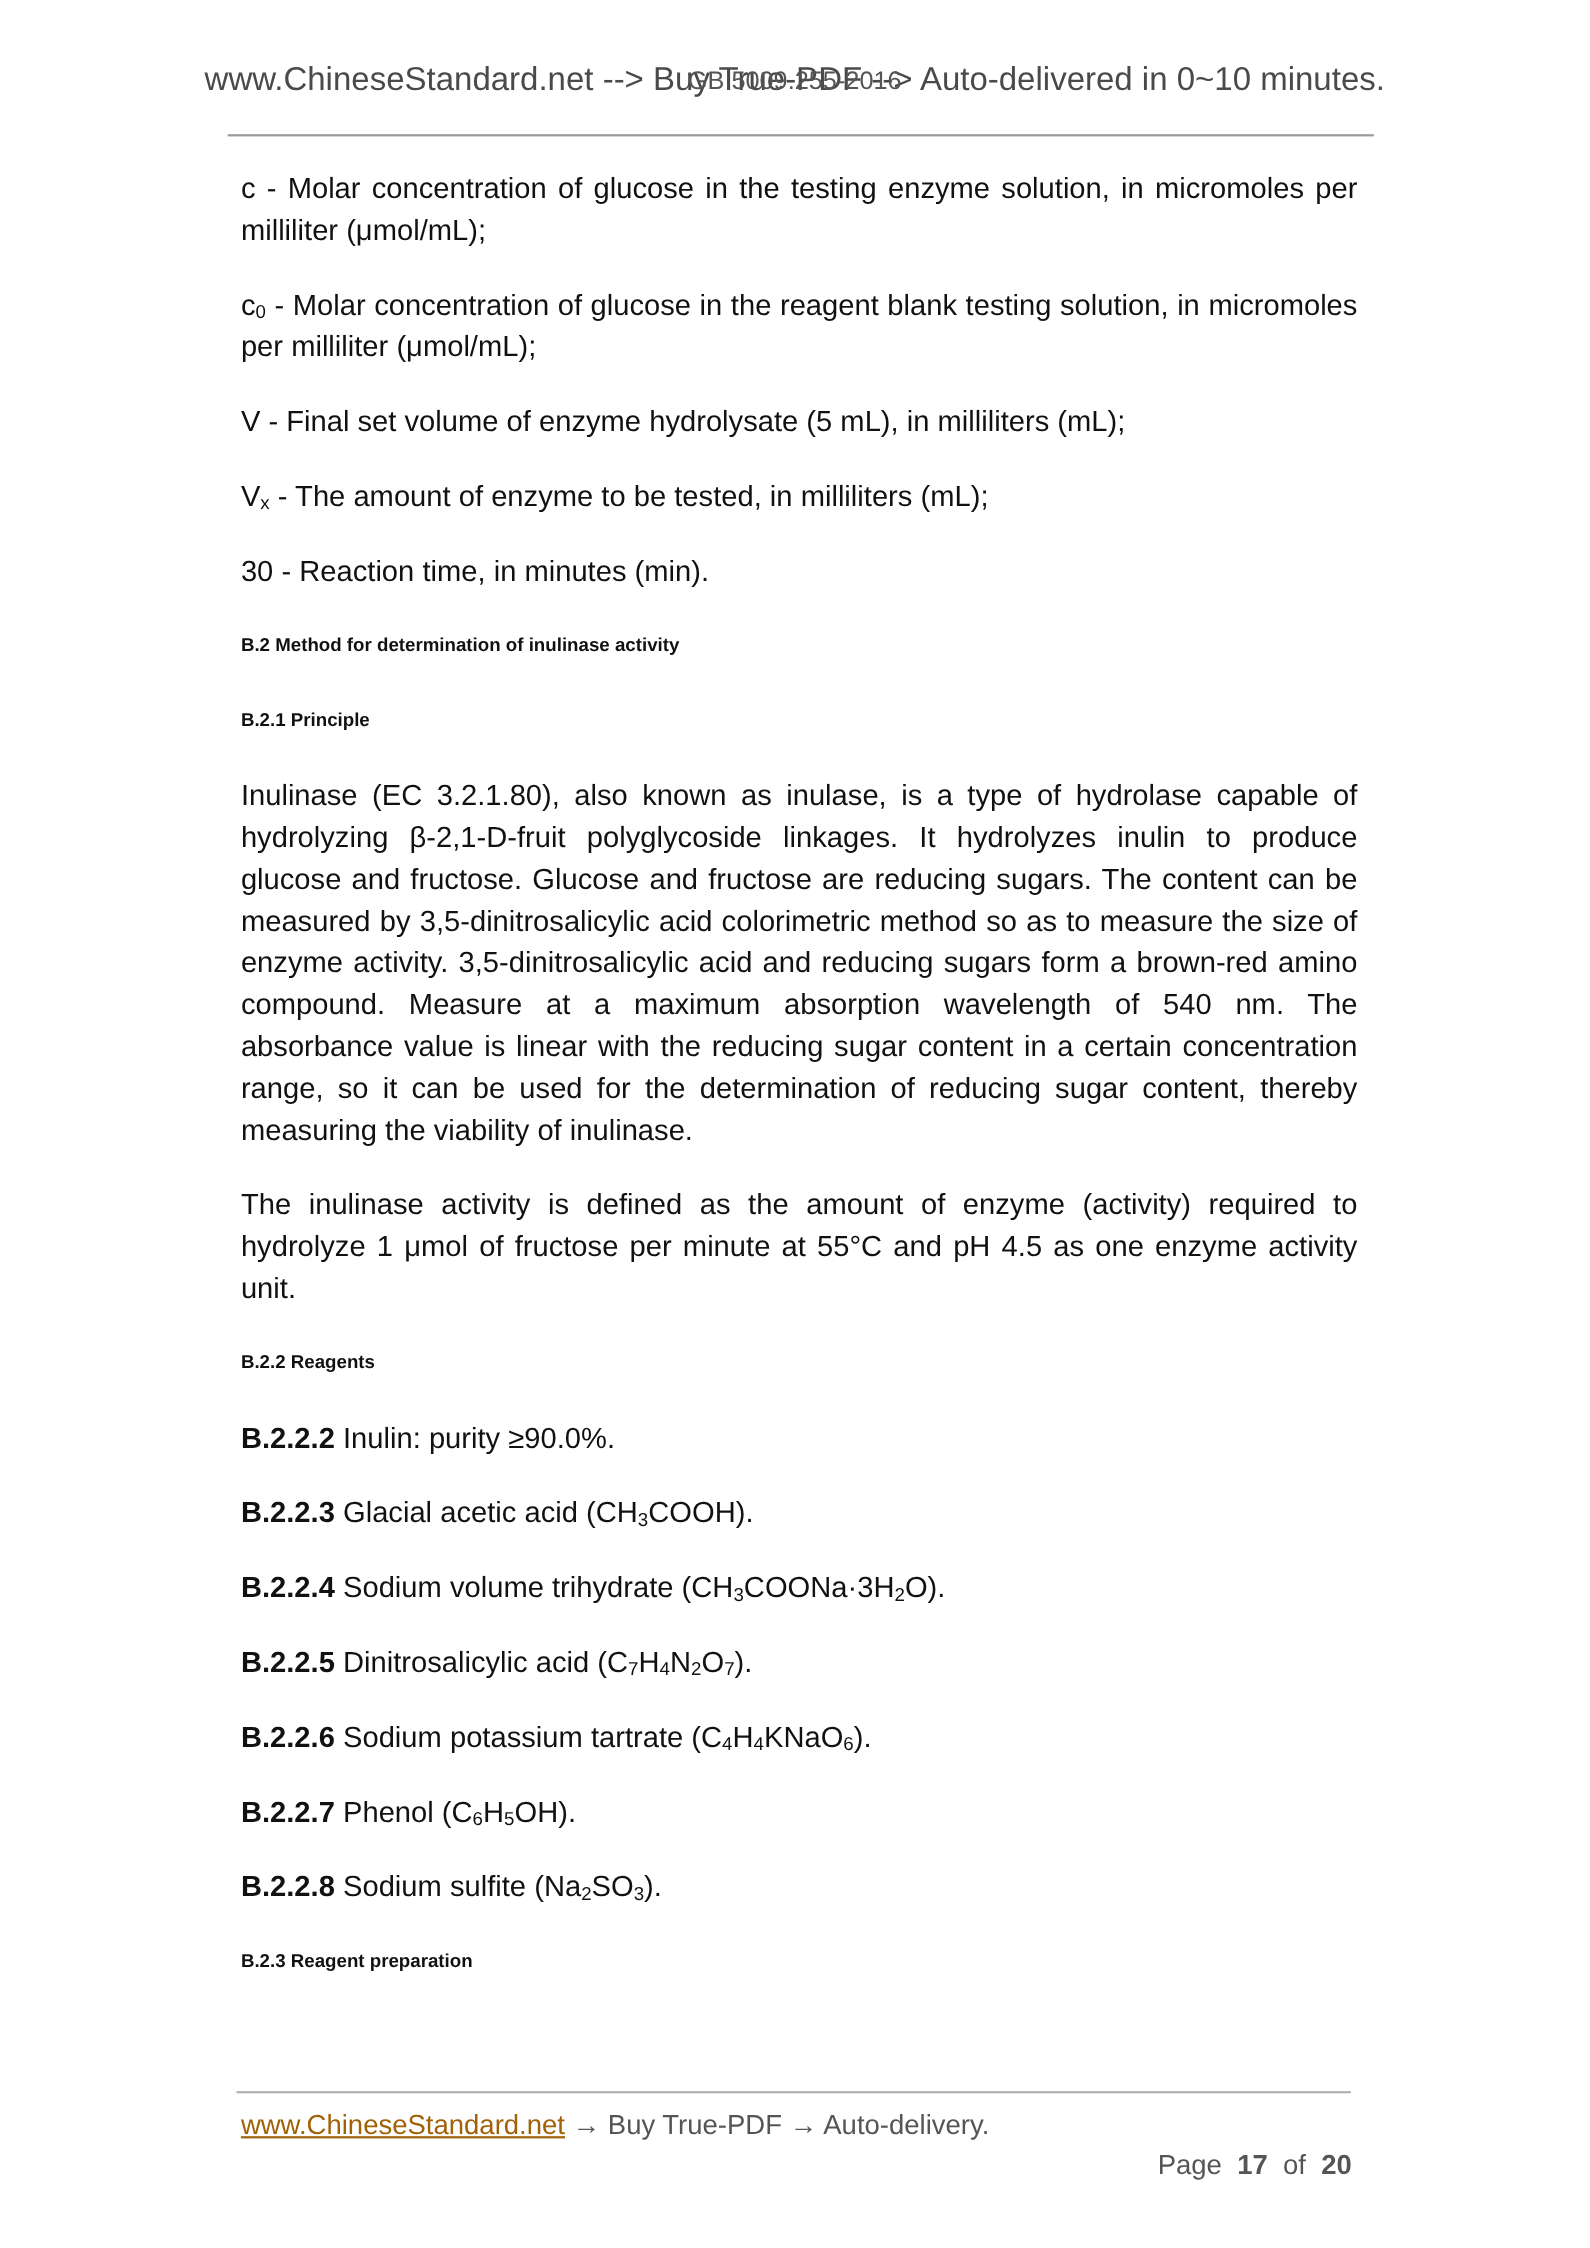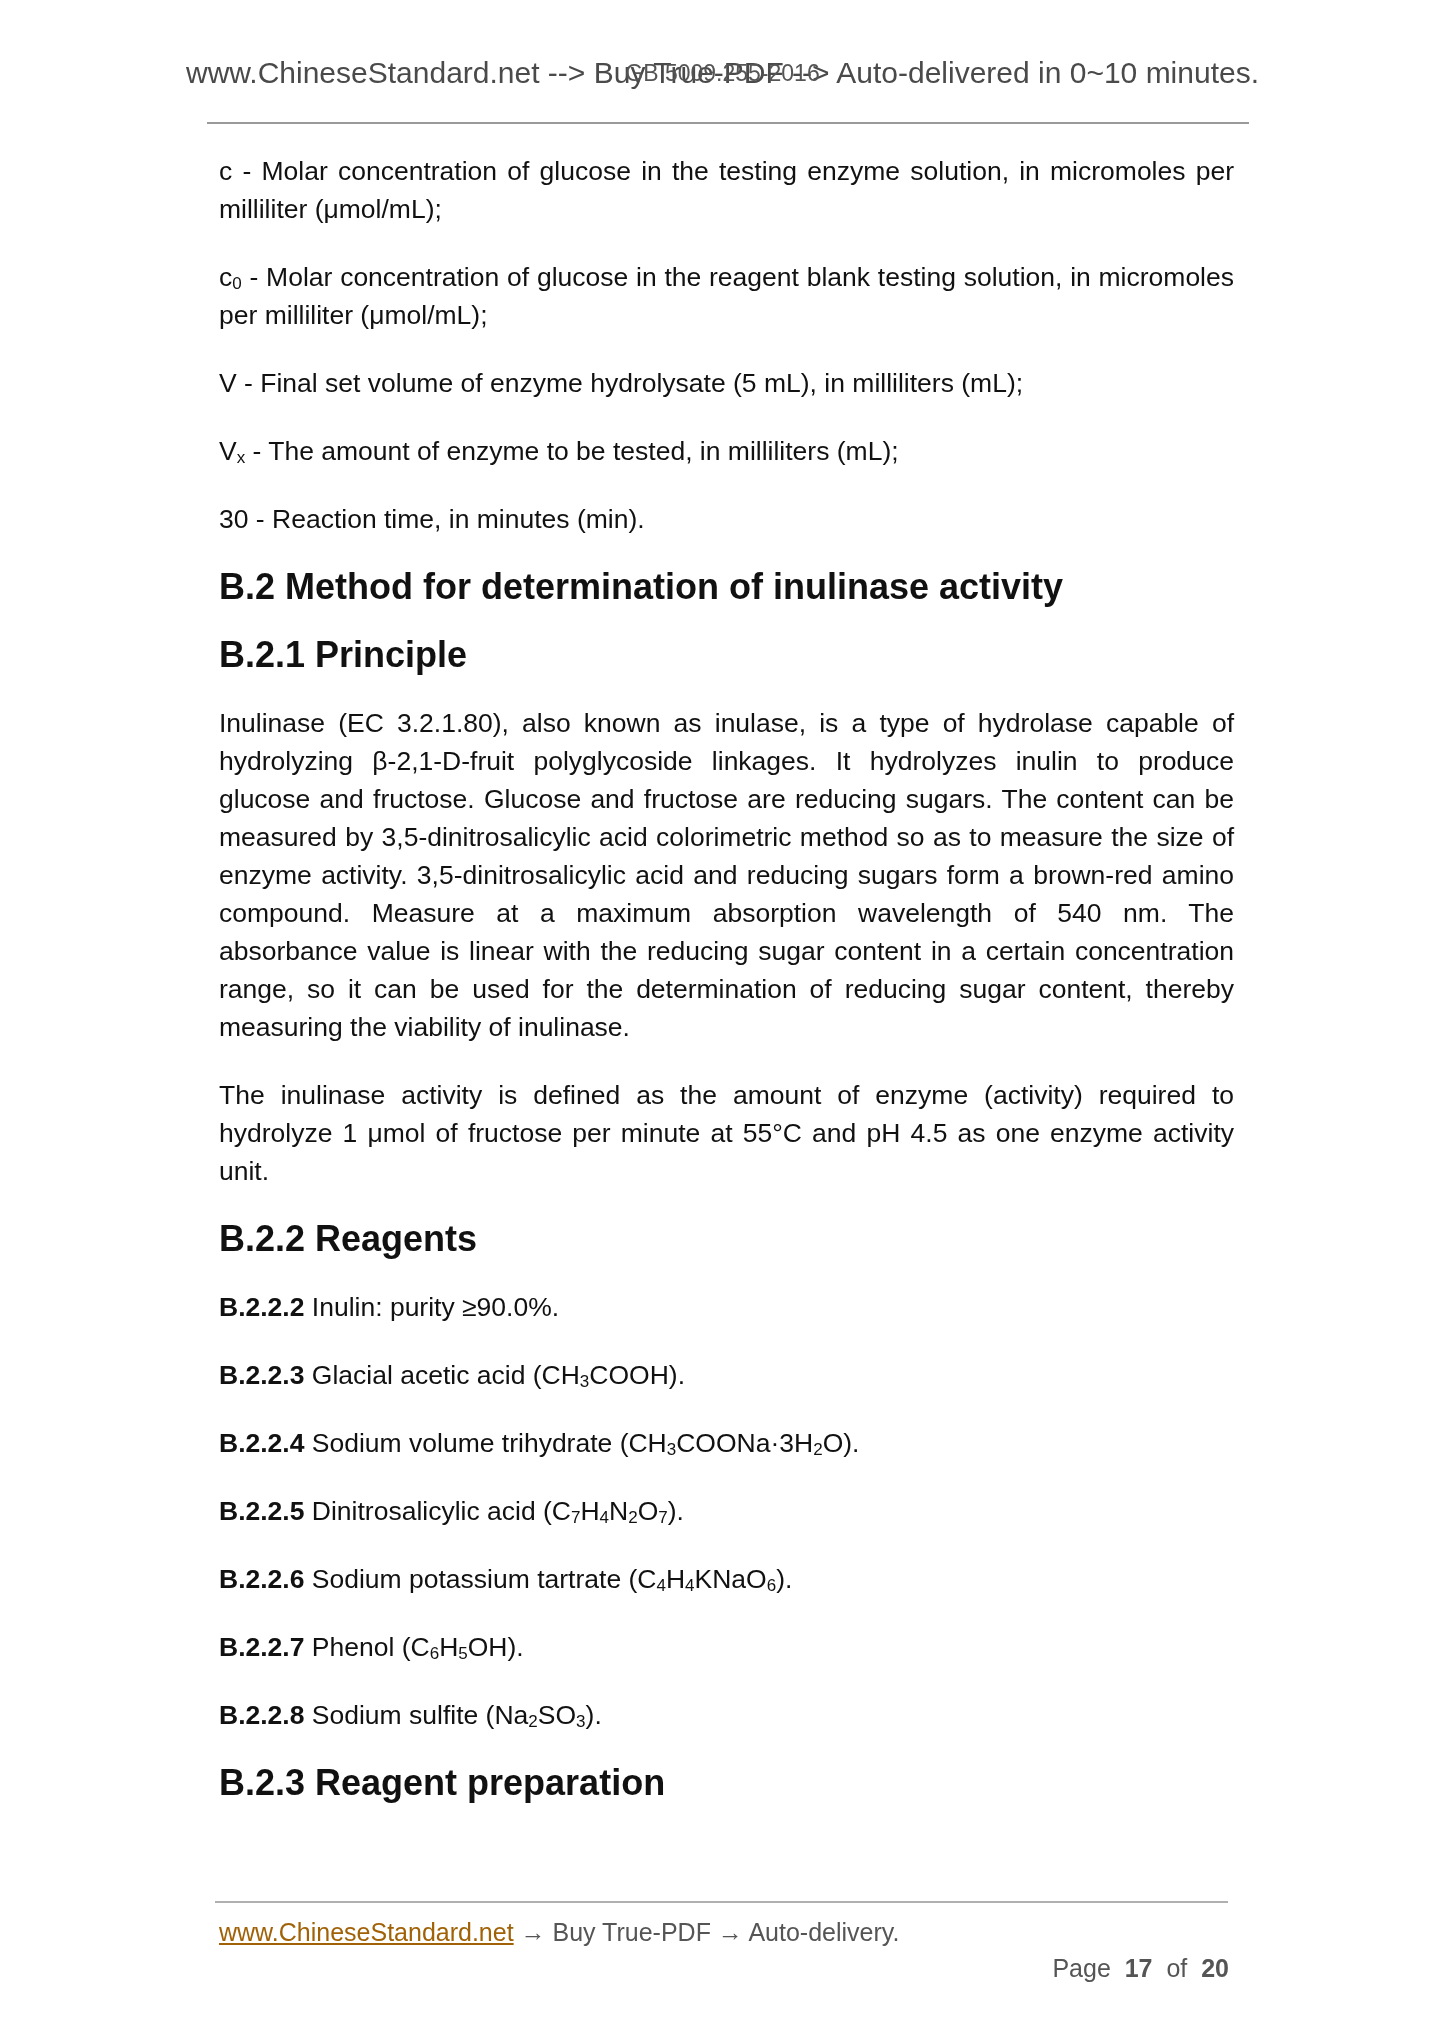--- a/index.html
+++ b/index.html
@@ -6,21 +6,21 @@
     body { width: 1445px; height: 2044px; position: relative; overflow: hidden;
            font-family: "Liberation Sans", sans-serif; color: #111111; }
     .hdr { position: absolute; left: 0; width: 1445px; top: 56px; height: 40px; }
     .hdr-banner { position: absolute; left: 0; right: 0; top: 0; text-align: center;
                   font-size: 30px; color: #4a4a4a; letter-spacing: 0px; white-space: nowrap; }
     .hdr-std { position: absolute; left: 0; right: 0; top: 4px; text-align: center;
                font-size: 23px; color: #555555; white-space: nowrap; }
     .hdr-rule { position: absolute; left: 207px; width: 1042px; top: 122px; height: 2px; background: #9a9a9a; }
     .content { position: absolute; left: 219px; width: 1015px; top: 152px; }
     .p { font-size: 26.5px; line-height: 38px; margin: 0 0 30px 0; text-align: justify; }
-    .h { font-size: 36px; font-weight: bold; line-height: 38px; margin: 0 0 30px 0; }
+    .h { font-size: 17px; font-weight: bold; line-height: 38px; margin: 0 0 30px 0; }
     .it { font-size: 26.5px; line-height: 38px; margin: 0 0 30px 0; }
     .it b { font-weight: bold; }
     sub { font-size: 17px; vertical-align: -3px; line-height: 0; }
     .ftr-rule { position: absolute; left: 215px; width: 1013px; top: 1901px; height: 2px; background: #b0b0b0; }
     .ftr { position: absolute; top: 1918px; left: 219px; width: 1010px; height: 36px;
            font-size: 25px; color: #555555; white-space: nowrap; }
     .ftr-left { position: absolute; left: 0; top: 0; }
     .ftr-link { text-decoration: underline; color: #a16207; }
     .ftr-right { position: absolute; right: 0; top: 0; margin-top: 36px; }
     .ftr-right b { font-weight: bold; }

